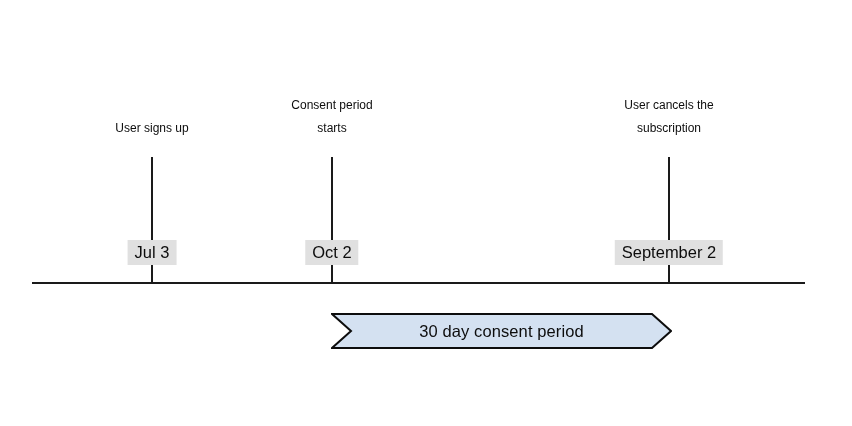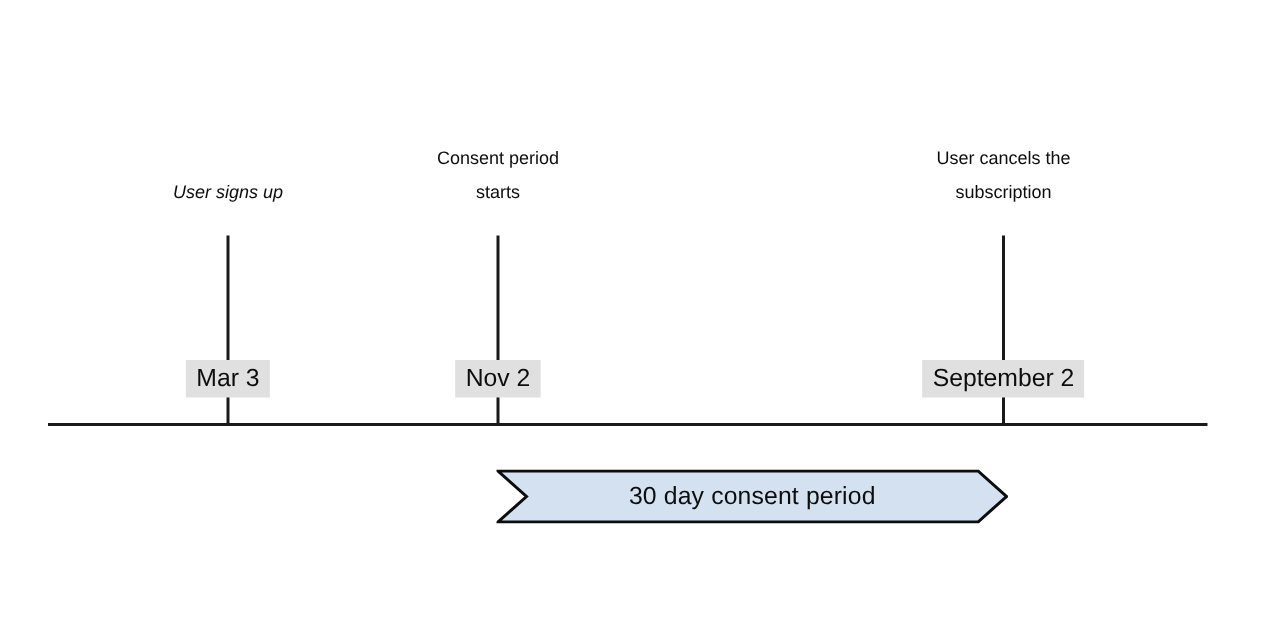--- a/index.html
+++ b/index.html
@@ -41,21 +41,21 @@
     position: absolute;
     transform: translateX(-50%);
     text-align: center;
     font-size: 12px;
     line-height: 23px;
     color: #0d0d0d;
     white-space: pre-line;
     width: 200px;
     left: 0;
   }
-  .event-label.single-line { top: 117px; font-style: italic; }
+  .event-label.single-line { top: 117px; }
   .event-label.two-line   { top: 94px; }
 
   .event-tick {
     position: absolute;
     top: 157px;
     left: -1px;
     width: 2px;
     height: 126px;
     background: #1a1a1a;
   }
@@ -99,28 +99,28 @@
 </head>
 <body>
 
 <div id="timeline-diagram">
 
   <div class="axis-line"></div>
 
   <div class="event" style="left:152px">
     <div class="event-label single-line">User signs up</div>
     <div class="event-tick"></div>
-    <div class="event-date">Mar 3</div>
+    <div class="event-date">Jul 3</div>
   </div>
 
   <div class="event" style="left:332px">
     <div class="event-label two-line">Consent period
 starts</div>
     <div class="event-tick"></div>
-    <div class="event-date">Nov 2</div>
+    <div class="event-date">Oct 2</div>
   </div>
 
   <div class="event" style="left:669px">
     <div class="event-label two-line">User cancels the
 subscription</div>
     <div class="event-tick"></div>
     <div class="event-date">September 2</div>
   </div>
 
   <div class="banner">

